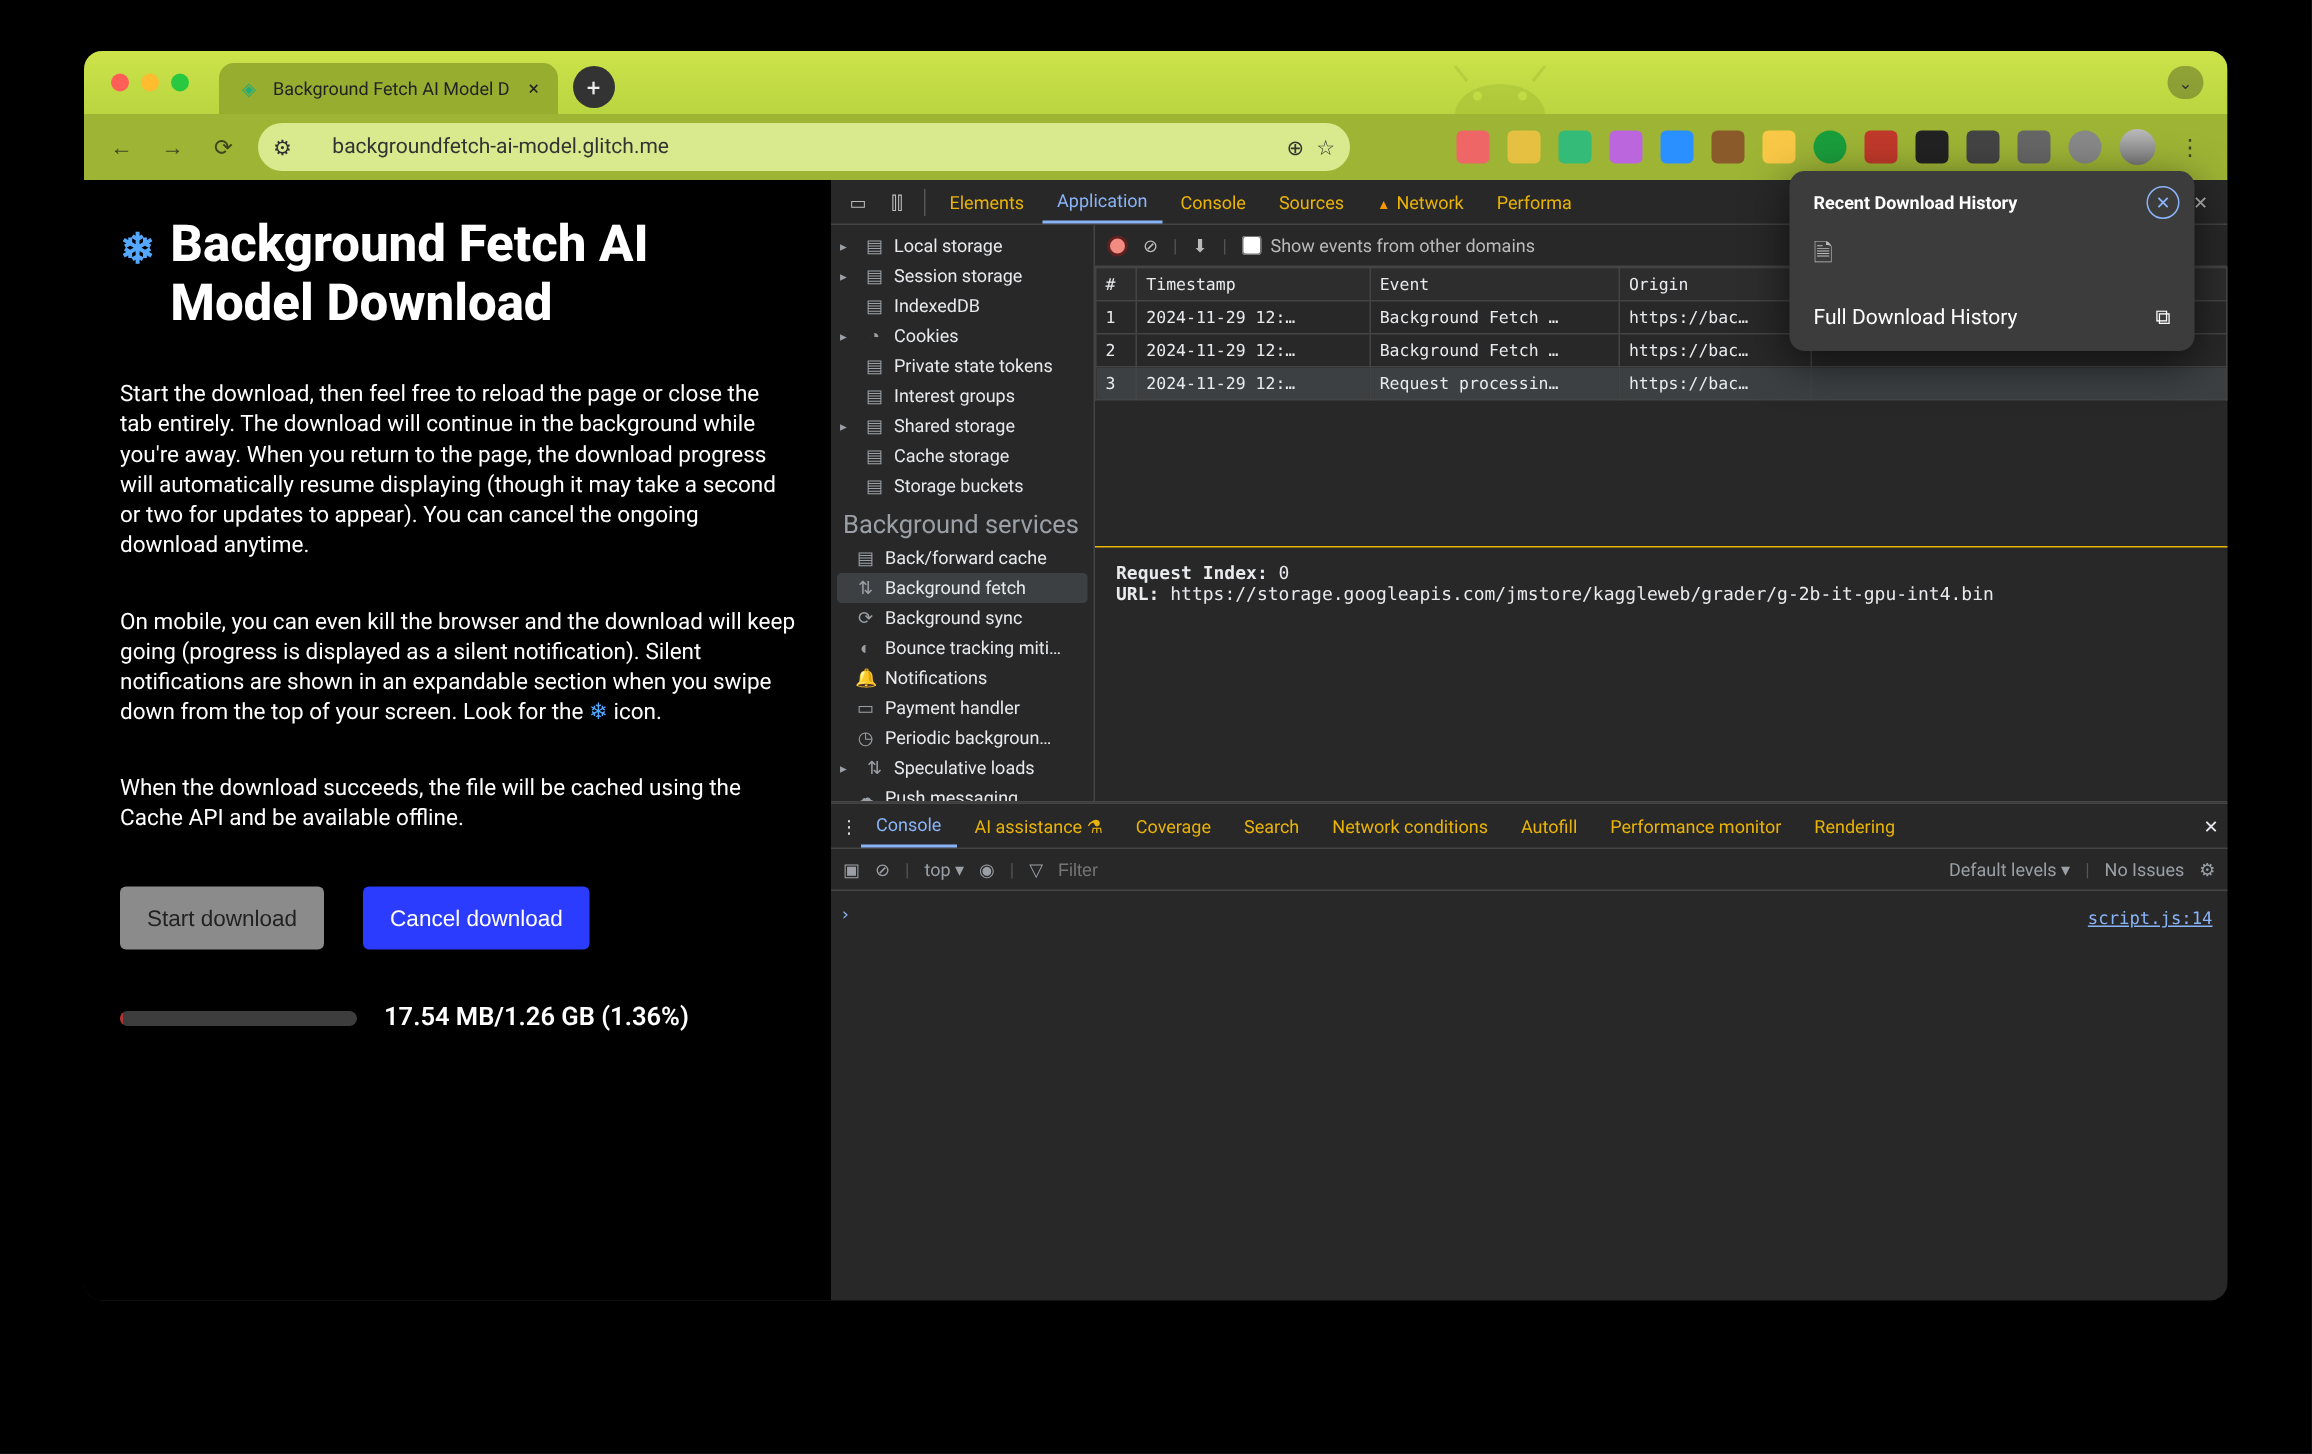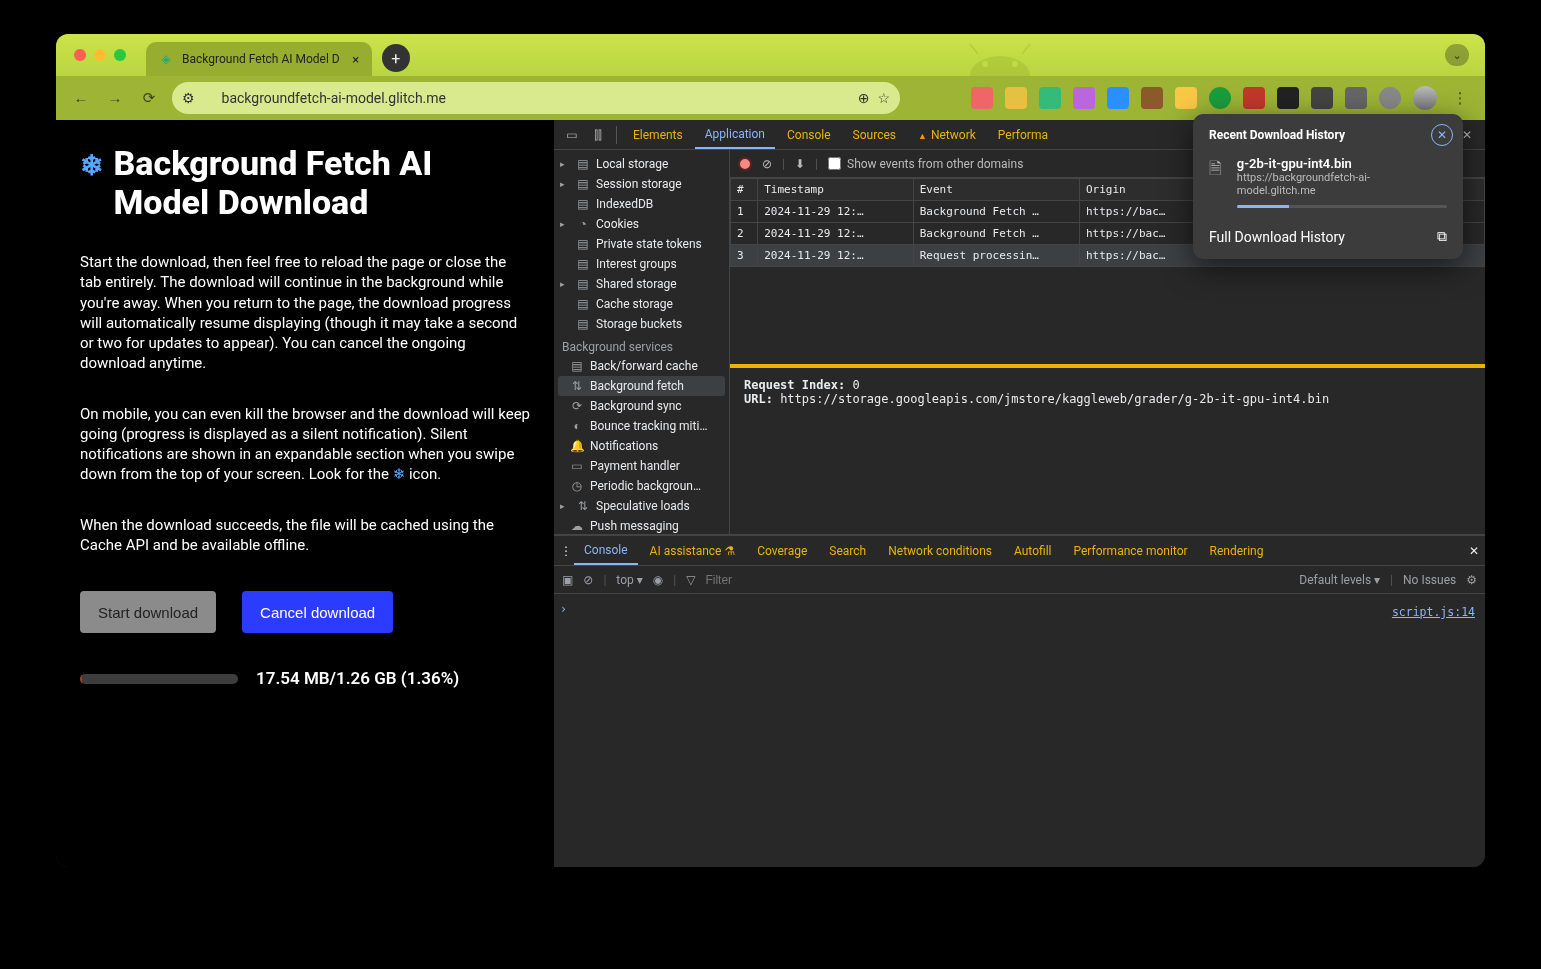--- a/index.html
+++ b/index.html
@@ -81,34 +81,34 @@
 
 .devtools { flex:1; background:#282828; display:flex; flex-direction:column; color:#e8eaed; font-size:12px; }
 .dt-tabs { height:30px; border-bottom:1px solid #444; display:flex; align-items:center; padding:0 6px; gap:2px; }
 .dt-tabs .iconbtn { width:24px;height:24px;display:flex;align-items:center;justify-content:center;color:#bbb; }
 .dt-tab { padding:6px 10px; color:#eab308; cursor:pointer; }
 .dt-tab.active { color:#8ab4f8; border-bottom:2px solid #8ab4f8; }
 .dt-tab.warn::before { content:'▲';color:#f29900;margin-right:4px;font-size:9px; }
 .dt-right { margin-left:auto; display:flex; gap:4px; }
 .dt-mainrow { display:flex; height:385px; border-bottom:1px solid #444; }
 .dt-side { width:176px; border-right:1px solid #444; overflow-y:auto; padding-top:4px;}
-.side-group { font-size:12px; color:#9aa0a6; padding:6px 8px 2px; }
+.side-group { font-size:17px; color:#9aa0a6; padding:6px 8px 2px; }
 .side-row { display:flex;align-items:center;gap:6px;padding:3px 8px 3px 16px;color:#e8eaed;font-size:12px;cursor:pointer;white-space:nowrap;overflow:hidden;text-overflow:ellipsis; }
 .side-row.selected { background:#3c4043;border-radius:3px;margin:0 4px;padding-left:12px; }
 .side-row .ic { width:14px;text-align:center;color:#9aa0a6; }
 .side-row .arrow { width:10px;color:#9aa0a6;font-size:9px;margin-left:-10px; }
 .dt-events { flex:1; display:flex; flex-direction:column; }
 .ev-toolbar { height:28px;border-bottom:1px solid #444;display:flex;align-items:center;gap:10px;padding:0 8px; }
 .rec-dot { width:14px;height:14px;border-radius:50%;background:#f28b82;border:2px solid #5f2120; }
 .ev-table { flex:1; overflow:auto; font-family:Menlo,monospace; font-size:11px; }
 .ev-table table { width:100%; border-collapse:collapse; }
 .ev-table th, .ev-table td { border:1px solid #444; padding:4px 6px; text-align:left; white-space:nowrap;overflow:hidden;text-overflow:ellipsis; max-width:120px;}
 .ev-table th { background:#2d2d2d; font-weight:500; }
 .ev-table tr.sel td { background:#3c4043; }
-.ev-detail { border-top:4px solid #eab308; padding:10px 14px; font-family:Menlo,monospace; font-size:12px; color:#e8eaed; flex:0 0 170px; }
+.ev-detail { border-top:1px solid #eab308; padding:10px 14px; font-family:Menlo,monospace; font-size:12px; color:#e8eaed; flex:0 0 170px; }
 .ev-detail b { font-weight:700; }
 
 .drawer { flex:1; display:flex; flex-direction:column; border-top:1px solid #444;}
 .drawer-tabs { height:30px;display:flex;align-items:center;padding:0 6px;gap:2px;border-bottom:1px solid #444; }
 .drawer-tabs .dt-tab { font-size:12px; }
 .drawer-filter { height:28px;border-bottom:1px solid #444;display:flex;align-items:center;gap:10px;padding:0 8px; color:#9aa0a6; }
 .drawer-filter input { background:transparent;border:none;color:#e8eaed;font-size:12px;outline:none; }
 .console-body { flex:1; font-family:Menlo,monospace; font-size:11.5px; padding:4px 6px; color:#e8eaed; position:relative; }
 .console-line { display:flex; gap:8px; }
 .console-line .ts { color:#9aa0a6; }
@@ -412,25 +412,18 @@
       </div>
     </div>
   </div>
 </div>
 
 <div class="dl-pop">
   <span class="dl-close">✕</span>
   <h3>Recent Download History</h3>
   <div class="dl-item">
     <span class="file-ic">🗎</span>
-    <div>
-      <div class="fn">g-2b-it-gpu-int4.bin</div>
-      <div class="src">https://backgroundfetch-ai-model.glitch.me</div>
-      <div class="dl-bar">
-          <div></div>
-        </div>
-    </div>
   </div>
   <div class="dl-full">
     <span>Full Download History</span>
     <span>⧉</span>
   </div>
 </div>
 
 </body></html>

